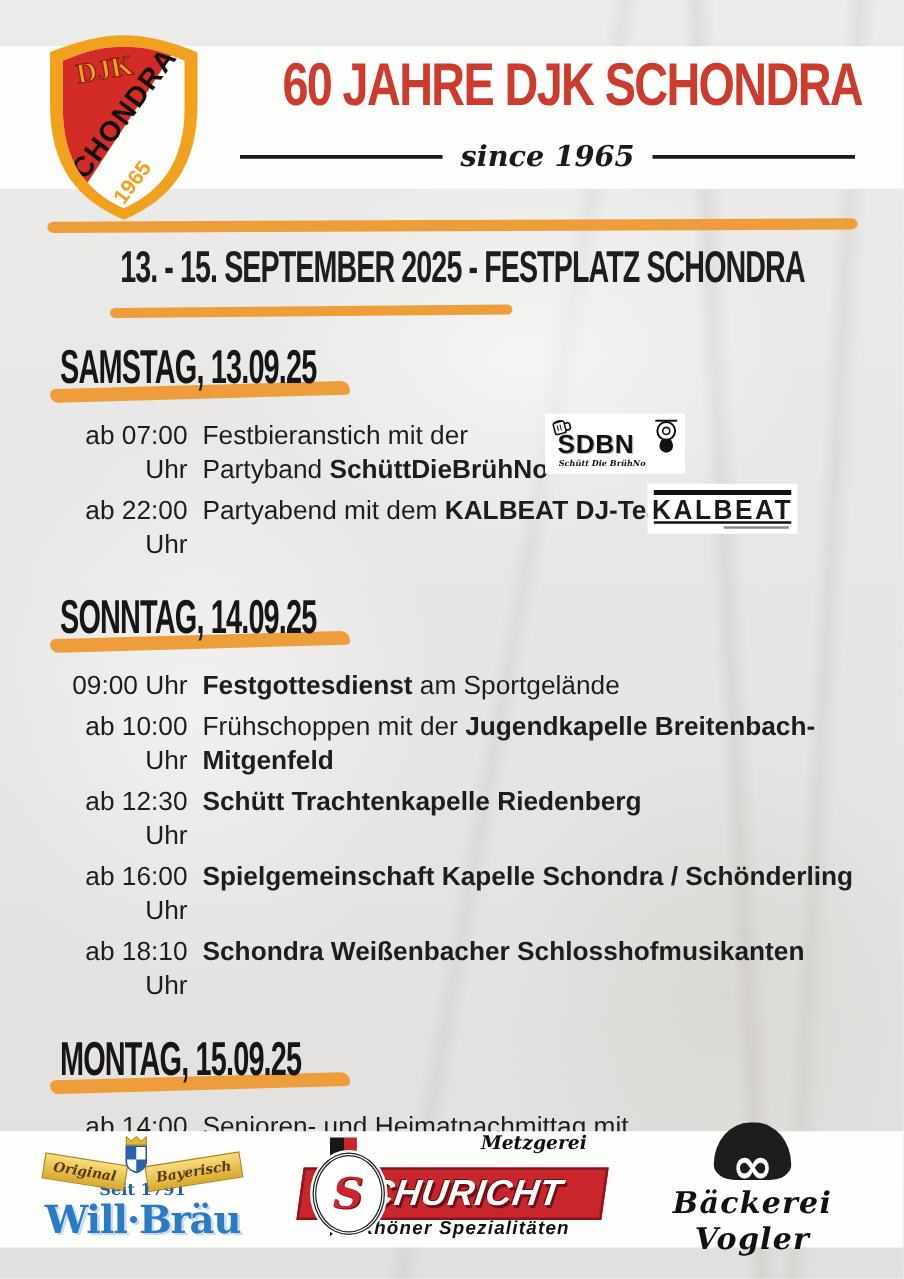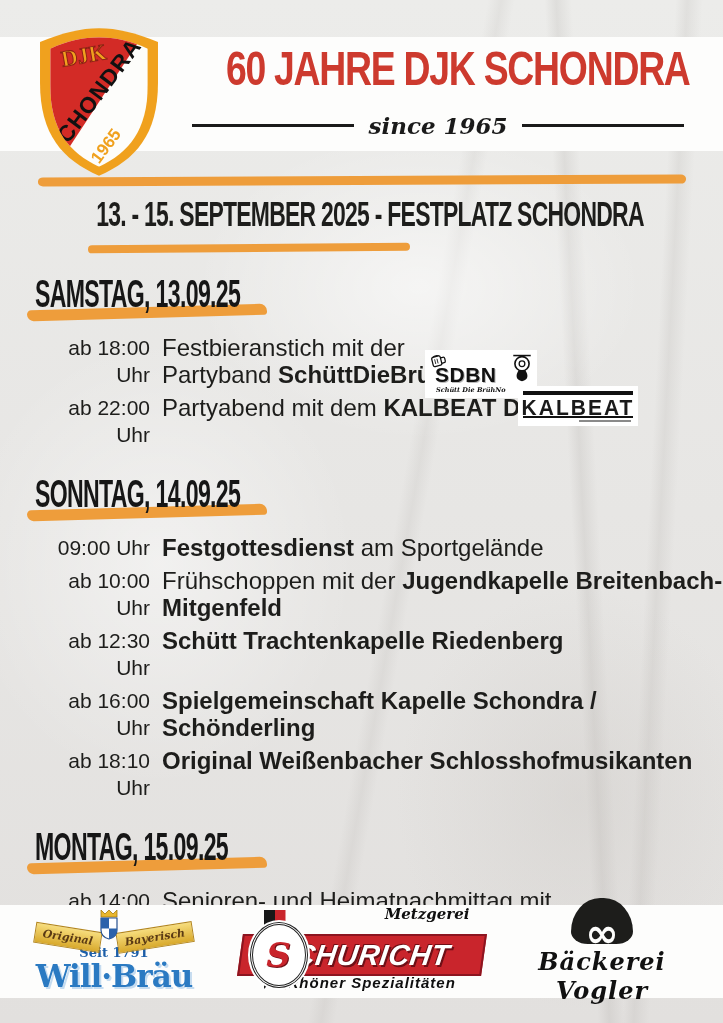--- a/index.html
+++ b/index.html
@@ -30,30 +30,30 @@
   .title{text-align:center;line-height:56px;margin-top:8px;}
   .title .squeeze{font-size:50px;letter-spacing:-2px;transform:scale(.8,1.15);transform-origin:center bottom;}
   .u1{width:648px;height:9px;background:var(--accent,#ee9d3b);margin:1px auto 0;border-radius:5px/4px;transform:rotate(-.25deg);}
   .subtitle{line-height:40px;margin-top:12px;}
   .subtitle .squeeze{font-size:31px;letter-spacing:-1px;transform:scale(.74,1.15);transform-origin:center bottom;}
   .u2{width:322px;height:8px;background:var(--accent,#ee9d3b);margin:2px 0 0 88px;border-radius:4px;transform:rotate(-.5deg);}
   
   #days{margin-top:22px;}
   .day{margin-top:0;}
   .day + .day{margin-top:26px;}
-  .day-heading{position:relative;margin-left:35px;height:44px;}
+  .day-heading{position:relative;margin-left:48px;height:44px;}
   .day-heading .squeeze{font-size:34px;letter-spacing:-1px;transform:scale(.68,1.12);transform-origin:left bottom;position:relative;z-index:1;line-height:44px;color:#161616;}
   .brush{position:absolute;left:-8px;bottom:0;width:240px;height:11px;background:var(--accent,#ee9d3b);border-radius:6px 10px 4px 9px;transform:rotate(-1.6deg);}
   .rows{margin:16px 0 0 30px;}
   .row{display:flex;gap:12px;position:relative;margin-bottom:6px;}
   .time{flex:none;width:120px;text-align:right;font-size:21px;line-height:27px;color:#1d1d1b;}
-  .desc{font-size:24px;line-height:27px;color:#1d1d1b;}
+  .desc{font-size:21px;line-height:27px;color:#1d1d1b;}
   .desc b{font-weight:bold;}
   .logo-slot{position:absolute;}
-  .slot-sdbn{left:395px;top:-4px;margin-top:20px;}
+  .slot-sdbn{left:406px;top:-4px;}
   .slot-kalbeat{left:488px;top:-8px;}
   
   .logo-box{background:#fff;}
   .sdbn{width:112px;height:48px;position:relative;}
   .sdbn-abbr{position:absolute;left:10px;top:13px;font-weight:bold;font-size:21px;letter-spacing:.5px;color:#111;text-shadow:1px 1px 0 #bbb;}
   .sdbn-sub{position:absolute;left:11px;top:36px;font-family:"DejaVu Serif",serif;font-style:italic;font-weight:bold;font-size:6.5px;color:#111;}
   .sdbn-mug{position:absolute;left:5px;top:2px;transform:rotate(-14deg);}
   .sdbn-horn{position:absolute;right:3px;top:1px;}
   .kalbeat{width:120px;height:40px;position:relative;}
   .kb-bar{position:absolute;top:5px;left:5px;right:5px;height:4px;background:#111;}
@@ -123,21 +123,21 @@
     <div class="subtitle">
       <span class="squeeze">13. - 15. SEPTEMBER 2025 - FESTPLATZ SCHONDRA</span>
     </div>
     <div class="u2"></div>
 
     <div id="days">
         <section class="day">
           <div class="day-heading"><div class="brush"></div><span class="squeeze">SAMSTAG, 13.09.25</span></div>
           <div class="rows">
             <div class="row">
-              <div class="time">ab 18:00 Uhr</div>
+              <div class="time">ab 07:00 Uhr</div>
               <div class="desc"><span>Festbieranstich mit der</span><br><span>Partyband </span><b>SchüttDieBrühNo</b></div>
               <div class="logo-slot slot-sdbn">
                 <div class="logo-box sdbn">
       <svg class="sdbn-mug" width="17" height="16" viewBox="0 0 20 20">
         <rect x="2" y="5" width="11" height="12" rx="2" fill="#fff" stroke="#111" stroke-width="1.6"></rect>
         <path d="M13,8 h3 a2,2 0 0 1 2,2 v3 a2,2 0 0 1 -2,2 h-3" fill="none" stroke="#111" stroke-width="1.6"></path>
         <path d="M2.5,5 q5,-3.5 10,0 z" fill="#111"></path>
         <line x1="5.5" y1="8" x2="5.5" y2="14" stroke="#111"></line>
         <line x1="8.5" y1="8" x2="8.5" y2="14" stroke="#111"></line>
       </svg>
@@ -180,21 +180,21 @@
             <div class="row">
               <div class="time">ab 12:30 Uhr</div>
               <div class="desc"><b>Schütt Trachtenkapelle Riedenberg</b></div>
             </div>
             <div class="row">
               <div class="time">ab 16:00 Uhr</div>
               <div class="desc"><b>Spielgemeinschaft Kapelle Schondra / Schönderling</b></div>
             </div>
             <div class="row">
               <div class="time">ab 18:10 Uhr</div>
-              <div class="desc"><b>Original Weißenbacher Schlosshofmusikanten</b></div>
+              <div class="desc"><b>Schondra Weißenbacher Schlosshofmusikanten</b></div>
             </div>
           </div>
         </section>
         <section class="day">
           <div class="day-heading"><div class="brush"></div><span class="squeeze">MONTAG, 15.09.25</span></div>
           <div class="rows">
             <div class="row">
               <div class="time">ab 14:00 Uhr</div>
               <div class="desc"><span>Senioren- und Heimatnachmittag mit</span><br><span>den </span><b>Rhöner Rucksackmusikanten</b></div>
             </div>

